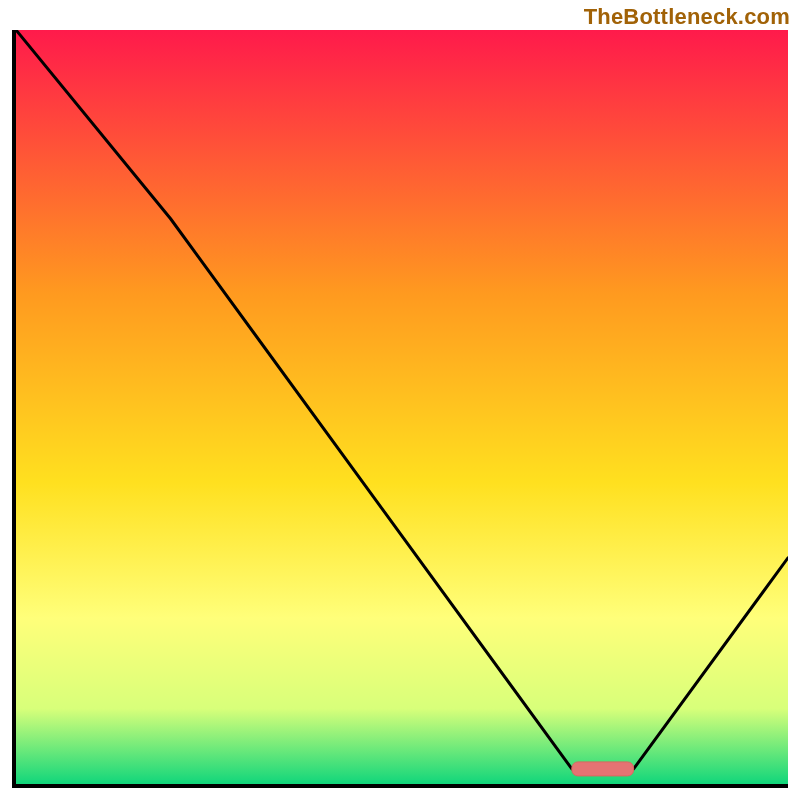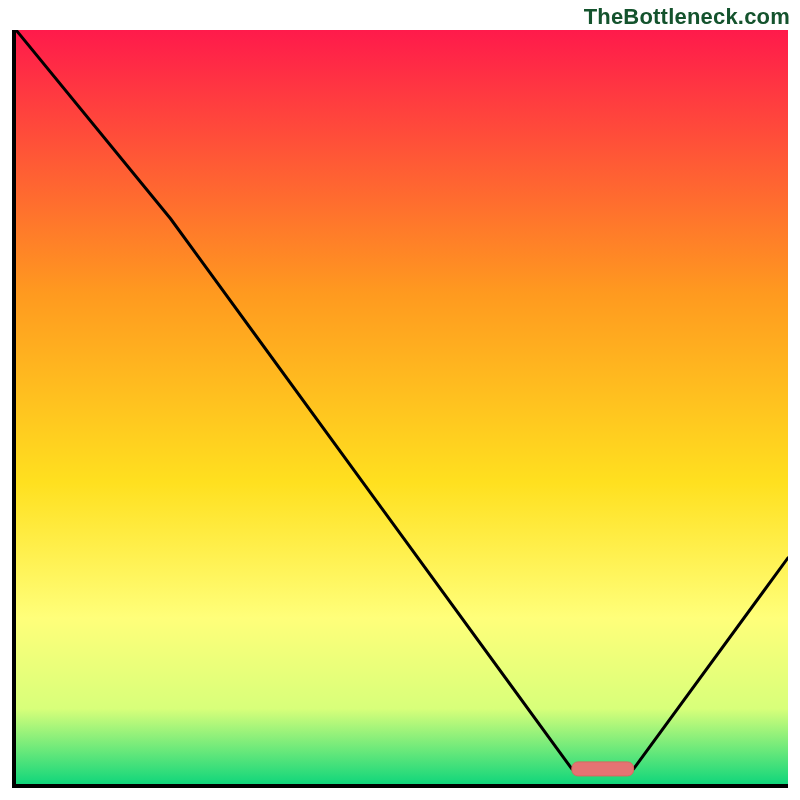--- a/index.html
+++ b/index.html
@@ -15,21 +15,21 @@
     position: relative;
     width: 800px;
     height: 800px;
   }
   .watermark {
     position: absolute;
     top: 4px;
     right: 10px;
     font-size: 22px;
     font-weight: bold;
-    color: #14532d;
+    color: #a16207;
     font-family: Arial, sans-serif;
     letter-spacing: 0.2px;
   }
   .plot {
     position: absolute;
     left: 12px;
     top: 30px;
     width: 776px;
     height: 758px;
     border-left: 4px solid #000;

